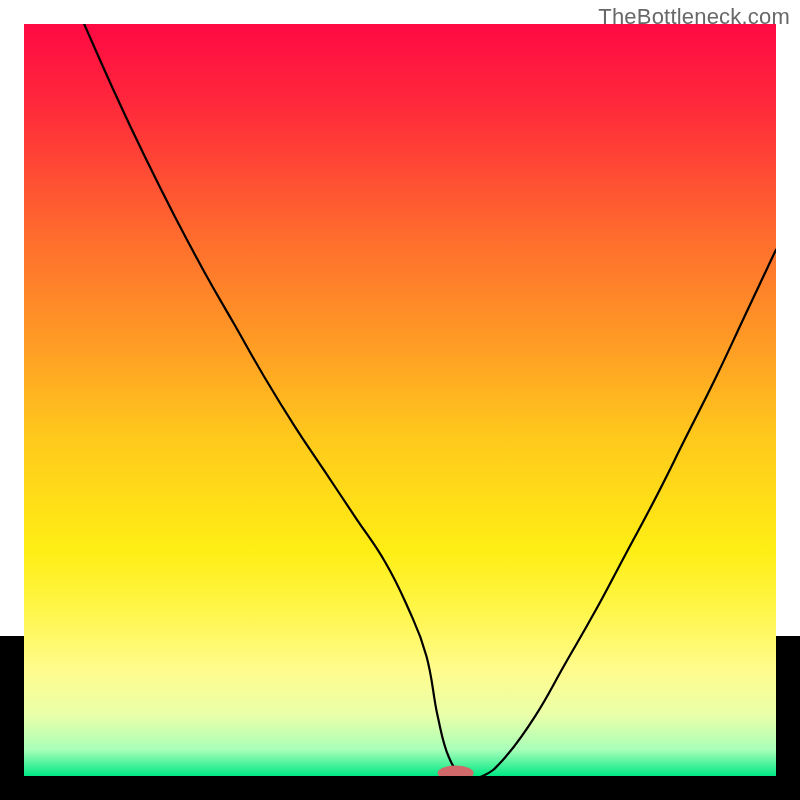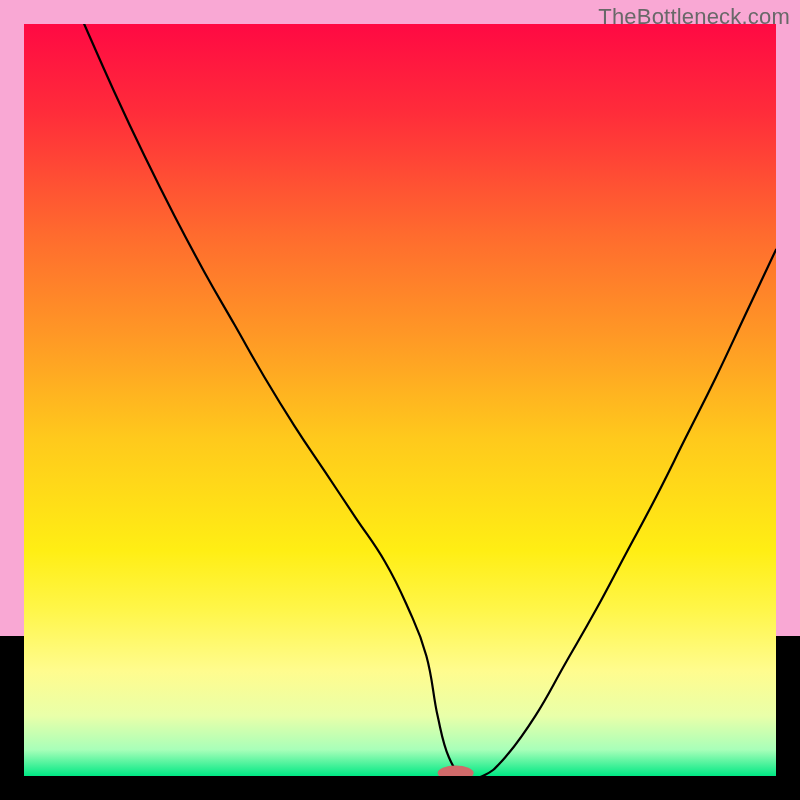--- a/index.html
+++ b/index.html
@@ -8,21 +8,21 @@
     width: 800px;
     height: 800px;
     overflow: hidden;
     background: #000;
     font-family: Arial, Helvetica, sans-serif;
   }
   .chart-container {
     position: relative;
     width: 800px;
     height: 636px;
-    background: #f9a8d4;
+    background: #ffffff;
   }
   .watermark {
     position: absolute;
     top: 4px;
     right: 10px;
     color: #686868;
     font-size: 22px;
     font-weight: 500;
     z-index: 10;
     letter-spacing: 0.2px;

